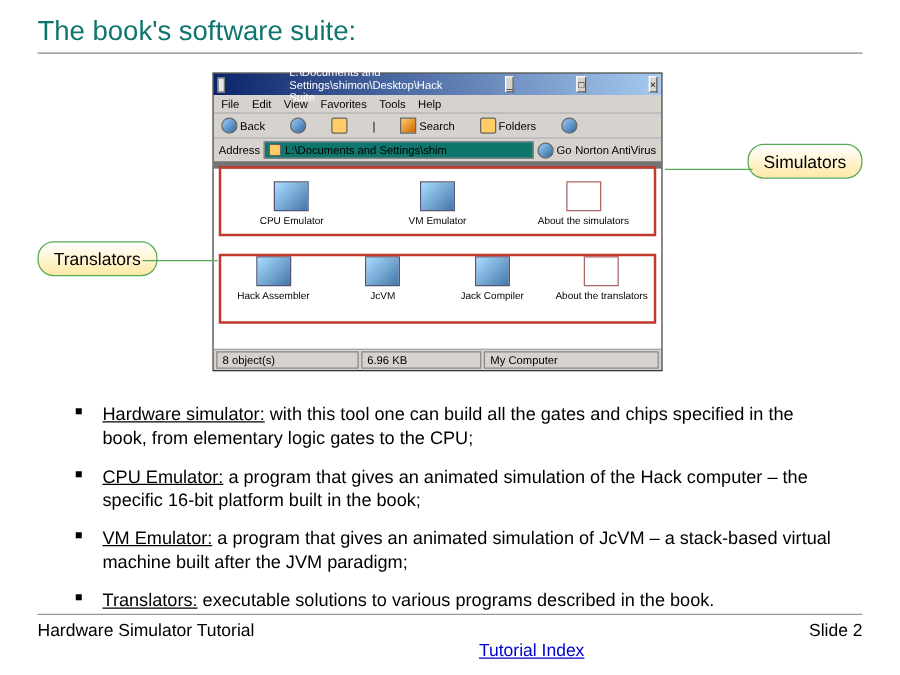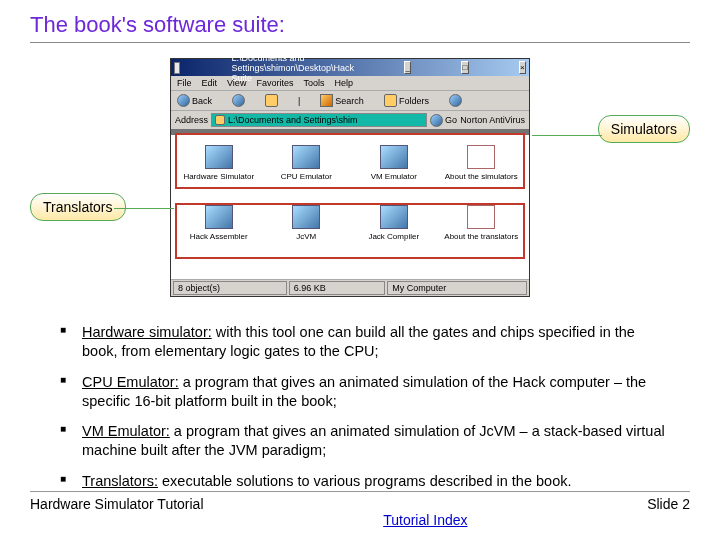--- a/index.html
+++ b/index.html
@@ -1,32 +1,32 @@
 <!DOCTYPE html>
 <html><head>
 <meta charset="utf-8">
 <style>
   * { box-sizing: border-box; margin: 0; padding: 0; }
   body { width: 720px; height: 540px; background: #fff; font-family: Arial, sans-serif; position: relative; overflow: hidden; }
   .slide { padding: 12px 30px 0 30px; }
-  .title { font-size: 22px; font-weight: normal; color: #6d28d9; border-bottom: 1px solid #888; padding-bottom: 4px; margin-bottom: 10px; }
+  .title { font-size: 22px; font-weight: normal; color: #0f766e; border-bottom: 1px solid #888; padding-bottom: 4px; margin-bottom: 10px; }
   .figure-wrap { position: relative; width: 100%; height: 270px; }
   .explorer { position: absolute; left: 140px; top: 5px; width: 360px; background: #d6d3ce; border: 1px solid #333; font-size: 9px; font-family: Tahoma, sans-serif; }
   .titlebar { background: linear-gradient(to right, #0a246a, #a6caf0); color: #fff; height: 17px; display: flex; align-items: center; padding: 0 3px; gap: 48px; }
   .titlebar .ticon { width: 12px; height: 12px; background: #e8e8e8; border: 1px solid #777; margin-right: 3px; }
   .titlebar .ttext { flex: 1; font-size: 9px; }
   .titlebar .wbtn { width: 14px; height: 13px; background: #d6d3ce; border: 1px solid #fff; border-right-color: #555; border-bottom-color: #555; margin-left: 2px; display:flex; align-items:center; justify-content:center; font-size:8px; color:#000; }
   .menubar { display: flex; gap: 10px; padding: 2px 6px; background: #d6d3ce; font-size: 9px; border-bottom: 1px solid #aaa; }
   .toolbar { display: flex; gap: 20px; padding: 3px 6px; background: #d6d3ce; border-bottom: 1px solid #aaa; font-size: 9px; align-items:center; }
   .tbtn { display:flex; align-items:center; gap:2px; }
   .tico { width: 13px; height: 13px; background: linear-gradient(135deg,#9cf,#369); border-radius: 50%; border:1px solid #666; }
   .tico.sq { border-radius:0; background: linear-gradient(135deg,#fc6,#c60); }
   .tico.f { border-radius:2px; background:#fc6; }
   .addrbar { display:flex; align-items:center; gap:3px; padding:2px 4px; background:#d6d3ce; border-bottom:6px solid #737373; font-size:9px; }
-  .addrbox { flex:1; background:#14b8a6; border:1px solid #888; padding:1px 3px; display:flex; align-items:center; gap:3px; }
+  .addrbox { flex:1; background:#0f766e; border:1px solid #888; padding:1px 3px; display:flex; align-items:center; gap:3px; }
   .content { background:#fff; height: 144px; padding: 6px 4px; }
   .row { display:flex; height: 60px; }
   .item { flex:1; display:flex; flex-direction:column; align-items:center; justify-content:flex-start; gap:3px; font-size:8px; text-align:center; padding-top:4px; }
   .iicon { width: 28px; height: 24px; background: linear-gradient(135deg,#adf,#47a); border:1px solid #557; }
   .iicon.help { background: #fff; border:1px solid #a66; position:relative; }
   .hilite { position:absolute; border: 2px solid #c0392b; pointer-events:none; }
   .hilite.top { left:145px; top:80px; width:350px; height:56px; }
   .hilite.bot { left:145px; top:150px; width:350px; height:56px; }
   .statusbar { display:flex; background:#d6d3ce; border-top:1px solid #aaa; font-size:9px; padding:1px 2px; gap:2px; }
   .statusbar > div { border:1px solid #888; padding:1px 4px; }
@@ -99,24 +99,20 @@
         <div class="tbtn">
             <span class="tico"></span>
             <span>Go</span>
           </div>
         <span>Norton AntiVirus</span>
       </div>
       <div class="content">
         <div class="row">
           <div class="item">
               <div class="iicon"></div>
-              <span>Hardware Simulator</span>
-            </div>
-          <div class="item">
-              <div class="iicon"></div>
               <span>CPU Emulator</span>
             </div>
           <div class="item">
               <div class="iicon"></div>
               <span>VM Emulator</span>
             </div>
           <div class="item">
               <div class="iicon help"></div>
               <span>About the simulators</span>
             </div>

